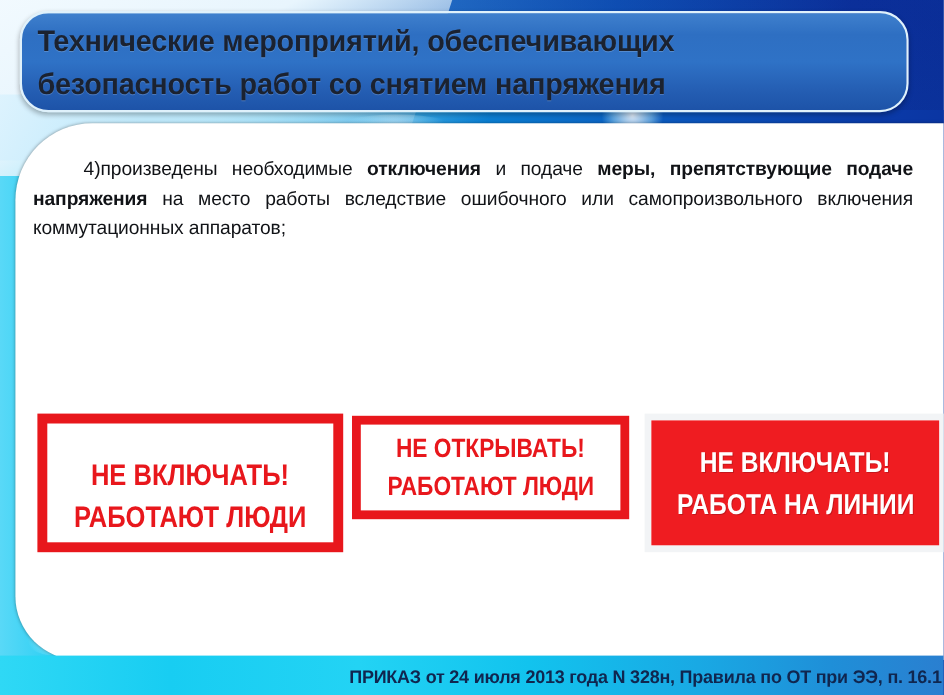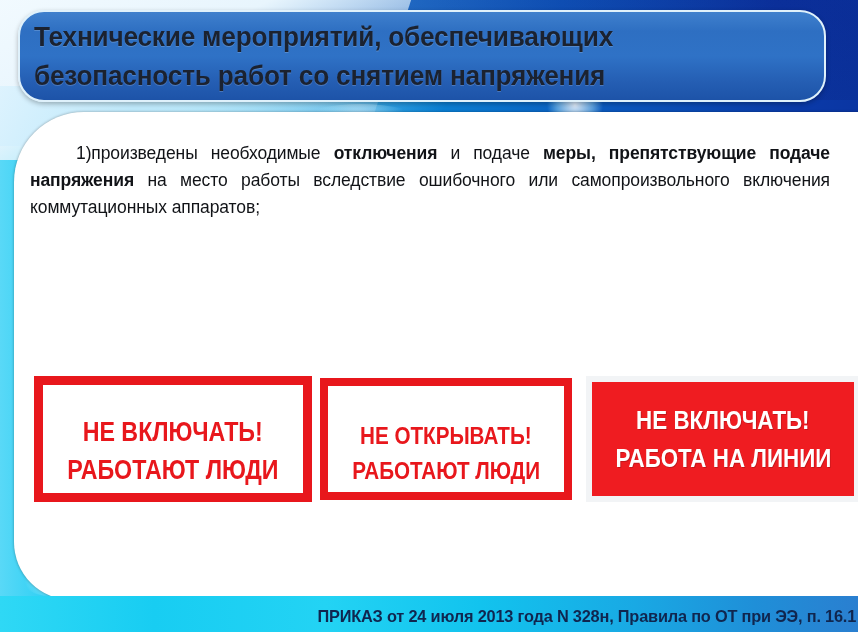--- a/index.html
+++ b/index.html
@@ -162,21 +162,21 @@
     font-size: 27px;
     line-height: 38px;
   }
 
   
   .sign-2 {
     left: 300px;
     width: 252px;
     border: 8px solid #e8171c;
     padding: 4px;
-    height: 122px;
+    height: 94px;
     top: 2px;
   }
   .sign-2 .sign-line {
     color: #e8171c;
     font-size: 24px;
     line-height: 35px;
   }
 
   
   .sign-3 {
@@ -243,21 +243,21 @@
   <div class="bokeh b6"></div>
   <div class="bokeh b7"></div>
 
   <div class="title-banner">
     <div class="title-text">Технические мероприятий, обеспечивающих
 безопасность работ со снятием напряжения</div>
   </div>
 
   <div class="panel">
 
-    <p class="para para-1"><span>1)произведены необходимые </span><b>отключения</b><span> и подаче </span><b>меры, препятствующие подаче напряжения</b><span> на место работы вследствие ошибочного или самопроизвольного включения коммутационных аппаратов;</span></p>
+    <p class="para para-1"><span>4)произведены необходимые </span><b>отключения</b><span> и подаче </span><b>меры, препятствующие подаче напряжения</b><span> на место работы вследствие ошибочного или самопроизвольного включения коммутационных аппаратов;</span></p>
 
     <div class="signs">
 
       <div class="sign sign-1">
         <div class="sign-line">НЕ ВКЛЮЧАТЬ!</div>
         <div class="sign-line">РАБОТАЮТ ЛЮДИ</div>
       </div>
 
       <div class="sign sign-2">
         <div class="sign-line">НЕ ОТКРЫВАТЬ!</div>

